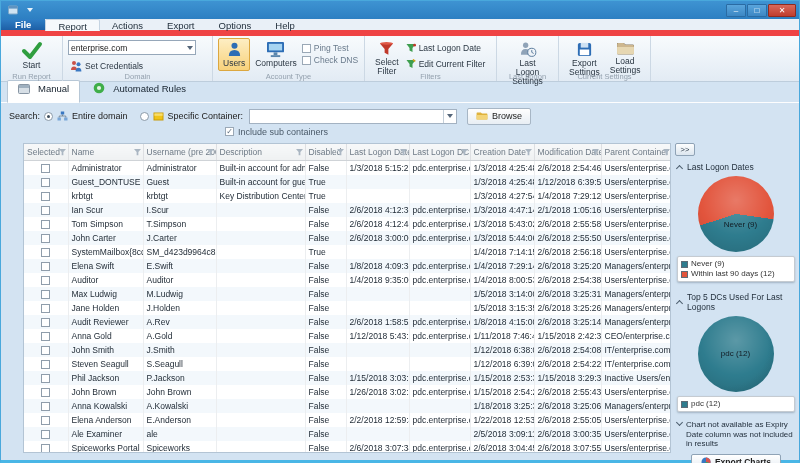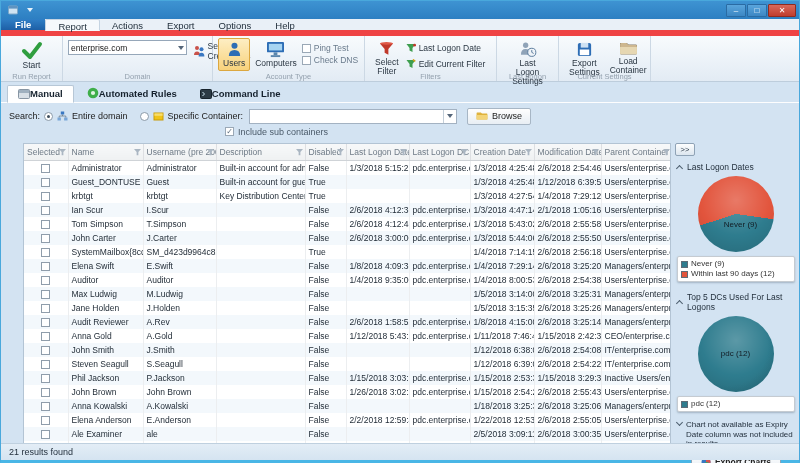--- a/index.html
+++ b/index.html
@@ -40,22 +40,22 @@
   .ribbon-combo{width:128px;height:15px;background:#fff;border:1px solid #96a7b9;display:flex;align-items:center;
     font-size:8.5px;color:#222;padding:0 2px;justify-content:space-between;cursor:default}
   .combo-caret{width:0;height:0;border-left:3px solid transparent;border-right:3px solid transparent;border-top:4px solid #55667a}
   .rib-check{display:flex;align-items:center;gap:3px;font-size:8.5px;color:#6a7b8c;margin:1px 0;cursor:default}
   .box{width:9px;height:9px;background:#fff;border:1px solid #9aa8b6;display:inline-flex;align-items:center;justify-content:center;flex:0 0 auto}
   .box.checked::after{content:"✓";font-size:8px;color:#5d6e7f;line-height:8px}
 
   
   .doctabs{display:flex;align-items:flex-end;gap:3px;padding:3px 0 0 6px;height:21px;flex:0 0 auto;
     border-bottom:1px solid #fdfdfe}
-  .doctab{display:flex;align-items:center;gap:0;font-size:9.5px;font-weight:bold;color:#16222e;
-    padding:2px 10px 3px;cursor:default}
+  .doctab{display:flex;align-items:center;gap:8px;font-size:9.5px;font-weight:normal;color:#16222e;
+    padding:2px 10px 8px;cursor:default}
   .doctab.active{background:#fff;border:1px solid #b7c7d6;border-bottom:1px solid #fff;margin-bottom:-1px;border-radius:2px 2px 0 0}
 
   
   .searchpanel{padding:5px 6px 1px 8px;font-size:9px;color:#222;flex:0 0 auto}
   .search-row{display:flex;align-items:center;gap:4px;height:16px}
   .radio{width:9px;height:9px;border:1px solid #8a9aa9;border-radius:50%;background:#fff;position:relative;flex:0 0 auto}
   .radio.on::after{content:"";position:absolute;inset:2px;border-radius:50%;background:#3d4d5c}
   .search-combo{width:208px;height:15px;background:#fff;border:1px solid #a3b2c2;margin-left:2px;
     display:flex;align-items:center;justify-content:flex-end;cursor:text}
   .combo-btn{width:13px;height:13px;border-left:1px solid #c4cfd9;display:flex;align-items:center;justify-content:center}
@@ -143,21 +143,21 @@
           <svg width="22" height="19" viewBox="0 0 22 19">
               <path d="M3 10 L9 16 L19 3" fill="none" stroke="#2f9e3f" stroke-width="4" stroke-linecap="round" stroke-linejoin="round"></path>
             </svg>
         </span>
         <span class="lbl">Start</span>
       </div>
       <div class="rgroup-label">Run Report</div>
     </div>
 
     <div class="rgroup" style="width:150px">
-      <div style="display:flex;gap:4px;padding-top:2px">
+      <div style="display:flex;flex-direction:column;gap:4px;padding-top:2px">
         <div class="ribbon-combo">
           <span>enterprise.com</span>
           <span class="combo-caret"></span>
         </div>
         <div class="smallitem">
           <span>
             <svg width="12" height="12" viewBox="0 0 12 12">
                 <circle cx="4" cy="3" r="2" fill="#c9524a"></circle>
                 <path d="M1 10 Q1 6.5 4 6.5 Q7 6.5 7 10 Z" fill="#c9524a"></path>
                 <circle cx="8.5" cy="4.2" r="2" fill="#3a78c2"></circle>
@@ -268,21 +268,21 @@
       </div>
       <div class="bigbtn">
         <span>
           <svg width="19" height="15" viewBox="0 0 20 16">
               <path d="M1 3 Q1 2 2 2 H8 L10 4 H18 Q19 4 19 5 V13 Q19 14 18 14 H2 Q1 14 1 13 Z" fill="#cdb astraff"></path>
               <path d="M1 3 Q1 2 2 2 H8 L10 4 H18 Q19 4 19 5 V13 Q19 14 18 14 H2 Q1 14 1 13 Z" fill="#cdb78f"></path>
               <path d="M1 6.5 H19 V13 Q19 14 18 14 H2 Q1 14 1 13 Z" fill="#e6d7b2"></path>
             </svg>
         </span>
         <span class="lbl">Load
-Container</span>
+Settings</span>
       </div>
       <div class="rgroup-label">Current Settings</div>
     </div>
 
     <div style="flex:1"></div>
   </div>
 
   <div class="doctabs">
     <div class="doctab active">
       <span>
@@ -294,29 +294,20 @@
       <span>Manual</span>
     </div>
     <div class="doctab">
       <span>
         <svg width="12" height="12" viewBox="0 0 12 12">
             <circle cx="6" cy="6" r="5.3" fill="#3fae49"></circle>
             <circle cx="6" cy="6" r="2.1" fill="#e2f4e2"></circle>
           </svg>
       </span>
       <span>Automated Rules</span>
-    </div>
-    <div class="doctab">
-      <span>
-        <svg width="12" height="10" viewBox="0 0 12 10">
-            <rect x="0.5" y="0.5" width="11" height="9" rx="1" fill="#2b3a45" stroke="#17232c"></rect>
-            <path d="M2.5 3 L4.5 5 L2.5 7" stroke="#cfe8f5" fill="none" stroke-width="1"></path>
-          </svg>
-      </span>
-      <span>Command Line</span>
     </div>
   </div>
 
   <div class="searchpanel">
     <div class="search-row">
       <span>Search:</span>
       <span class="radio on"></span>
       <span>
         <svg width="11" height="10" viewBox="0 0 11 10">
             <rect x="3.8" y="0.5" width="3.4" height="3" fill="#3a78c2"></rect>
@@ -696,16 +687,13 @@
               <circle cx="5" cy="5" r="4.5" fill="#3a78c2"></circle>
               <path d="M5 5 L5 0.5 A4.5 4.5 0 0 1 9.3 6.3 Z" fill="#d9534f"></path>
               <path d="M5 5 L9.3 6.3 A4.5 4.5 0 0 1 2.2 8.7 Z" fill="#3fae49"></path>
             </svg>
         </span>
         <span>Export Charts</span>
       </div>
     </div>
   </div>
 
-  <div class="statusbar">
-    <span>21 results found</span>
-  </div>
 </div>
 
 </body></html>

